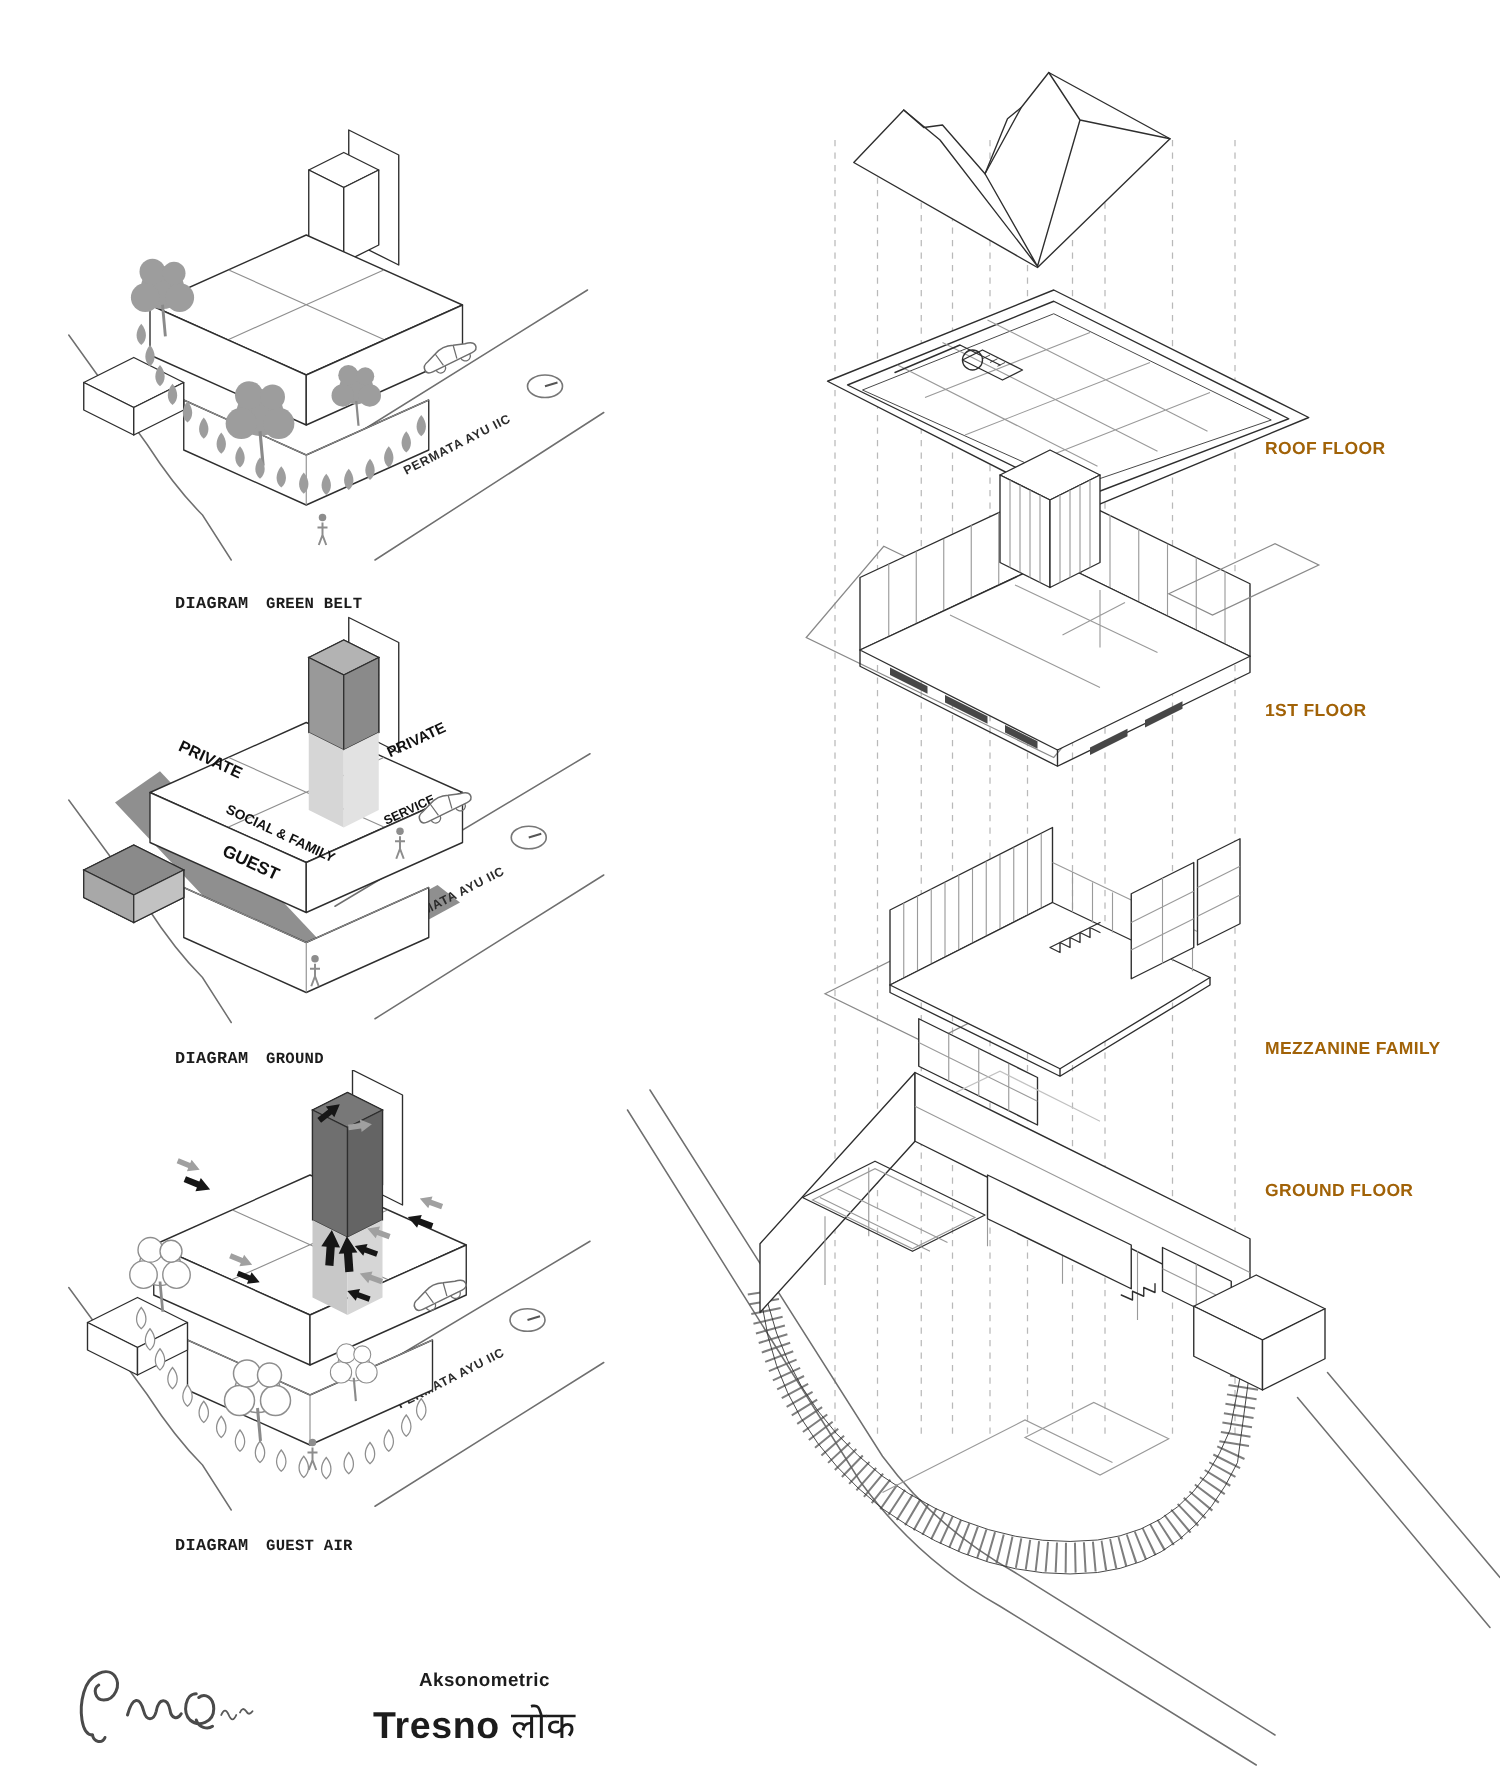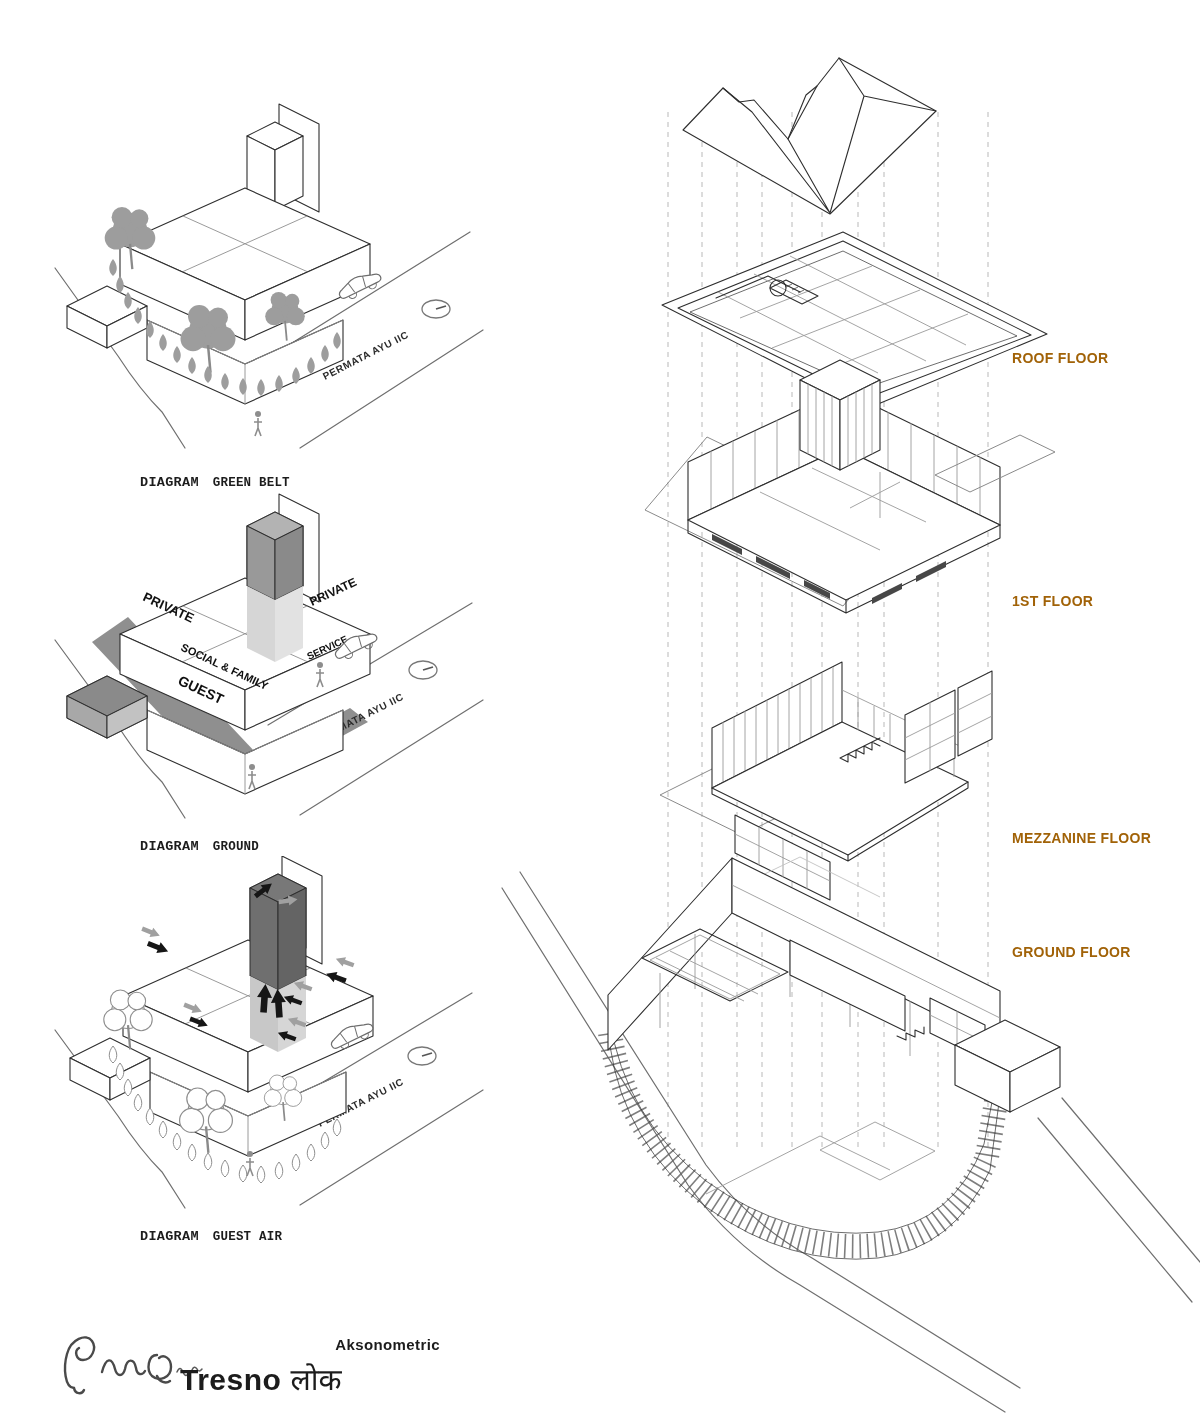--- a/index.html
+++ b/index.html
@@ -23,21 +23,21 @@
   .street-label{font-family:"Liberation Sans",sans-serif;font-size:10px;font-weight:bold;
                 fill:#2b2b2b;letter-spacing:.6px;}
   .zone{font-family:"Liberation Sans",sans-serif;font-weight:bold;fill:#101010;}
   
   .floor-label{position:absolute;font-size:14px;font-weight:bold;letter-spacing:.3px;color:#a16207;white-space:nowrap;}
   .caption{position:absolute;white-space:nowrap;font-family:Liberation Mono, monospace;}
   .cap-b{font-size:13.5px;font-weight:bold;letter-spacing:.3px;}
   .cap-r{font-size:12.5px;font-weight:600;margin-left:14px;letter-spacing:.2px;}
   .footer-sub{position:absolute;left:200px;top:1336px;width:240px;text-align:right;
               font-size:15px;font-weight:bold;letter-spacing:.4px;}
-  .footer-title{position:absolute;left:180px;top:1358px;width:280px;text-align:left;font-size:30px;}
+  .footer-title{position:absolute;left:180px;top:1358px;width:280px;text-align:right;font-size:30px;}
   .footer-title .t1{font-weight:bold;letter-spacing:.5px;}
   .footer-title .t2{font-weight:normal;margin-left:9px;}
 </style>
 </head>
 <body>
 
 <div class="canvas">
 
   <svg class="abs" style="left:40px;top:90px" width="445" height="375" viewBox="40 90 445 375">
     <defs>
@@ -312,22 +312,22 @@
 
       <path class="ink-f" d="M955,1045 L1005,1020 L1060,1047 L1010,1072 Z"></path>
       <path class="ink-f" d="M955,1045 L1010,1072 L1010,1112 L955,1085 Z"></path>
       <path class="ink-f" d="M1010,1072 L1060,1047 L1060,1087 L1010,1112 Z"></path>
 
       <path class="lt" d="M706,1194 L820,1136 L890,1170 M820,1150 L875,1122 L935,1151 L880,1180 Z"></path>
     </g>
   </svg>
 
   <div class="floor-label" style="left:1012px;top:350px">ROOF FLOOR</div>
-  <div class="floor-label" style="left:1012px;top:593px">1ST FLOOR</div>
-  <div class="floor-label" style="left:1012px;top:830px">MEZZANINE FLOOR</div>
+  <div class="floor-label" style="left:1012px;top:560px">1ST FLOOR</div>
+  <div class="floor-label" style="left:1012px;top:830px">MEZZANINE FAMILY</div>
   <div class="floor-label" style="left:1012px;top:944px">GROUND FLOOR</div>
 
   <div class="caption" style="left:140px;top:473px">
     <span class="cap-b">DIAGRAM</span><span class="cap-r">GREEN BELT</span>
   </div>
   <div class="caption" style="left:140px;top:837px">
     <span class="cap-b">DIAGRAM</span><span class="cap-r">GROUND</span>
   </div>
   <div class="caption" style="left:140px;top:1227px">
     <span class="cap-b">DIAGRAM</span><span class="cap-r">GUEST AIR</span>

